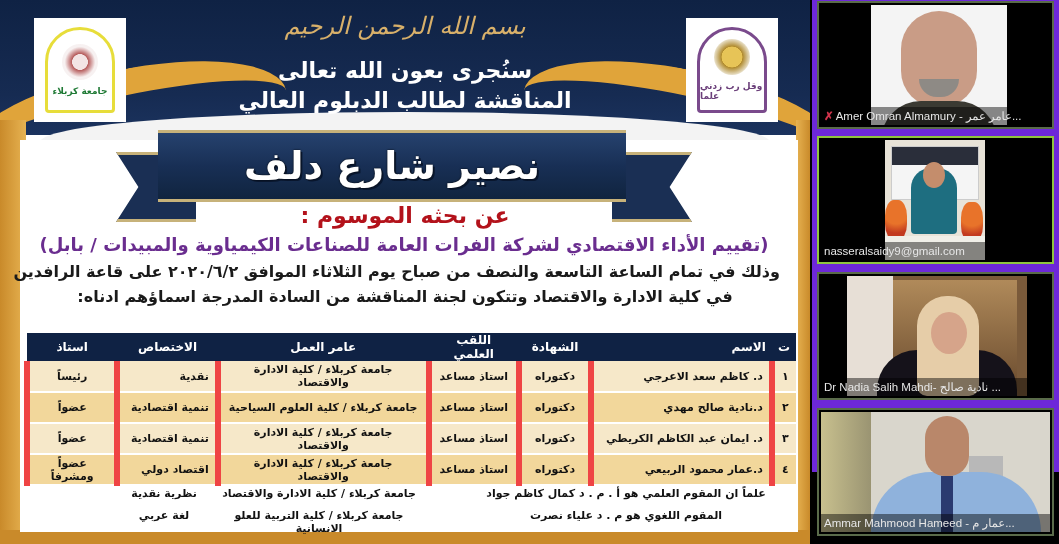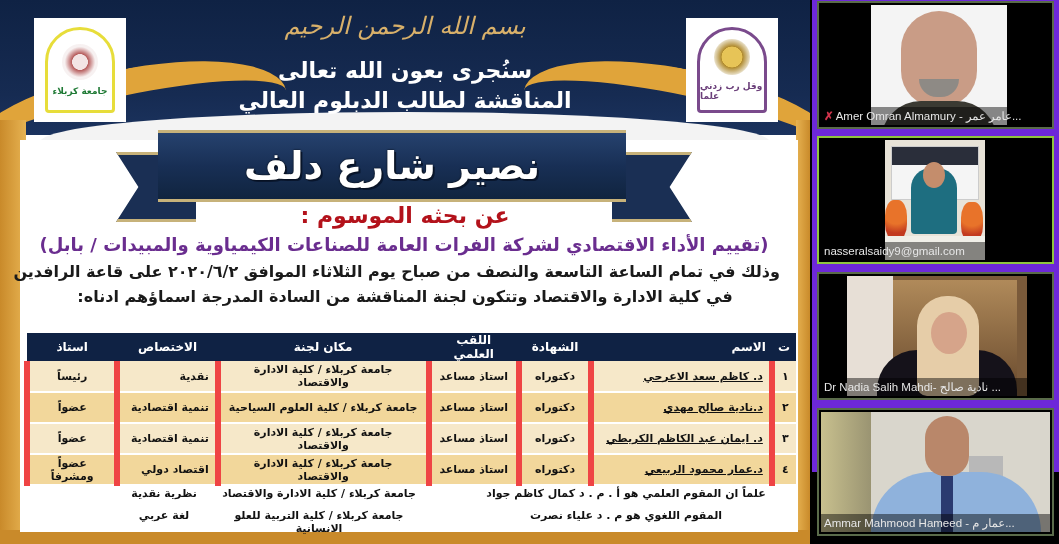--- a/index.html
+++ b/index.html
@@ -119,21 +119,21 @@
     background: #0f2244; color: #fff; height: 26px; text-align: right; padding: 0 6px;
     font-size: 12px;
   }
   .committee td {
     height: 31px; padding: 0 6px; color: #111; border-left: 6px solid #ef4444;
     border-bottom: 2px solid #fff;
   }
   .committee tr.row-odd td { background: #f6e8c9; }
   .committee tr.row-even td { background: #f2d79b; }
   .committee td.c-num { width: 22px; text-align: center; }
-  .committee td.c-name { width: 180px; text-align: right; text-decoration: underline; }
+  .committee td.c-name { width: 180px; text-align: right; }
   .committee td.c-degree { width: 72px; text-align: center; margin-left: 36px; }
   .committee td.c-rank { width: 90px; text-align: center; }
   .committee td.c-work { width: 210px; text-align: center; }
   .committee td.c-spec { width: 100px; }
   .committee td.c-role { width: 90px; text-align: center; }
   .committee th.c-num { width: 22px; }
   .committee th.h-center { text-align: center; }
 
   .note-row {
     position: absolute; left: 24px; width: 772px; height: 22px; direction: rtl;
@@ -251,21 +251,21 @@
   <div class="details-1">وذلك في تمام الساعة التاسعة والنصف من صباح يوم الثلاثاء الموافق ٢٠٢٠/٦/٢ على قاعة الرافدين</div>
   <div class="details-2">في كلية الادارة والاقتصاد وتتكون لجنة المناقشة من السادة المدرجة اسماؤهم ادناه:</div>
 
   <table class="committee">
     <thead>
       <tr>
         <th class="c-num">ت</th>
         <th>الاسم</th>
         <th class="h-center">الشهادة</th>
         <th class="h-center">اللقب العلمي</th>
-        <th class="h-center">مكان لجنة</th>
+        <th class="h-center">عامر العمل</th>
         <th class="h-center">الاختصاص</th>
         <th class="h-center">استاذ</th>
       </tr>
     </thead>
     <tbody>
       <tr class="row-odd">
         <td class="c-num">١</td>
         <td class="c-name">د. كاظم سعد الاعرجي</td>
         <td class="c-degree">دكتوراه</td>
         <td class="c-rank">استاذ مساعد</td>

